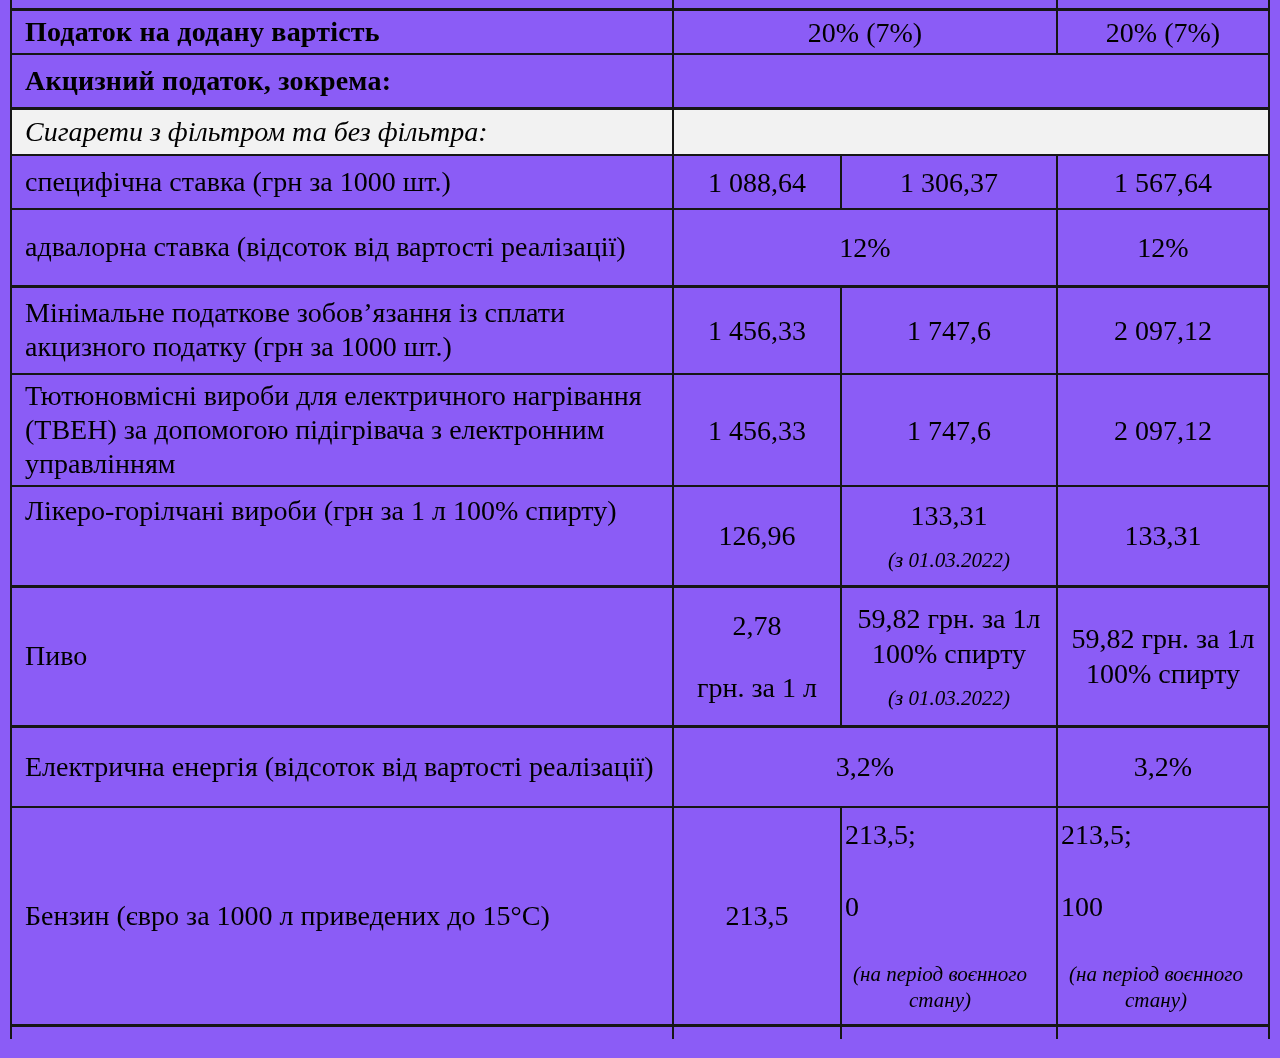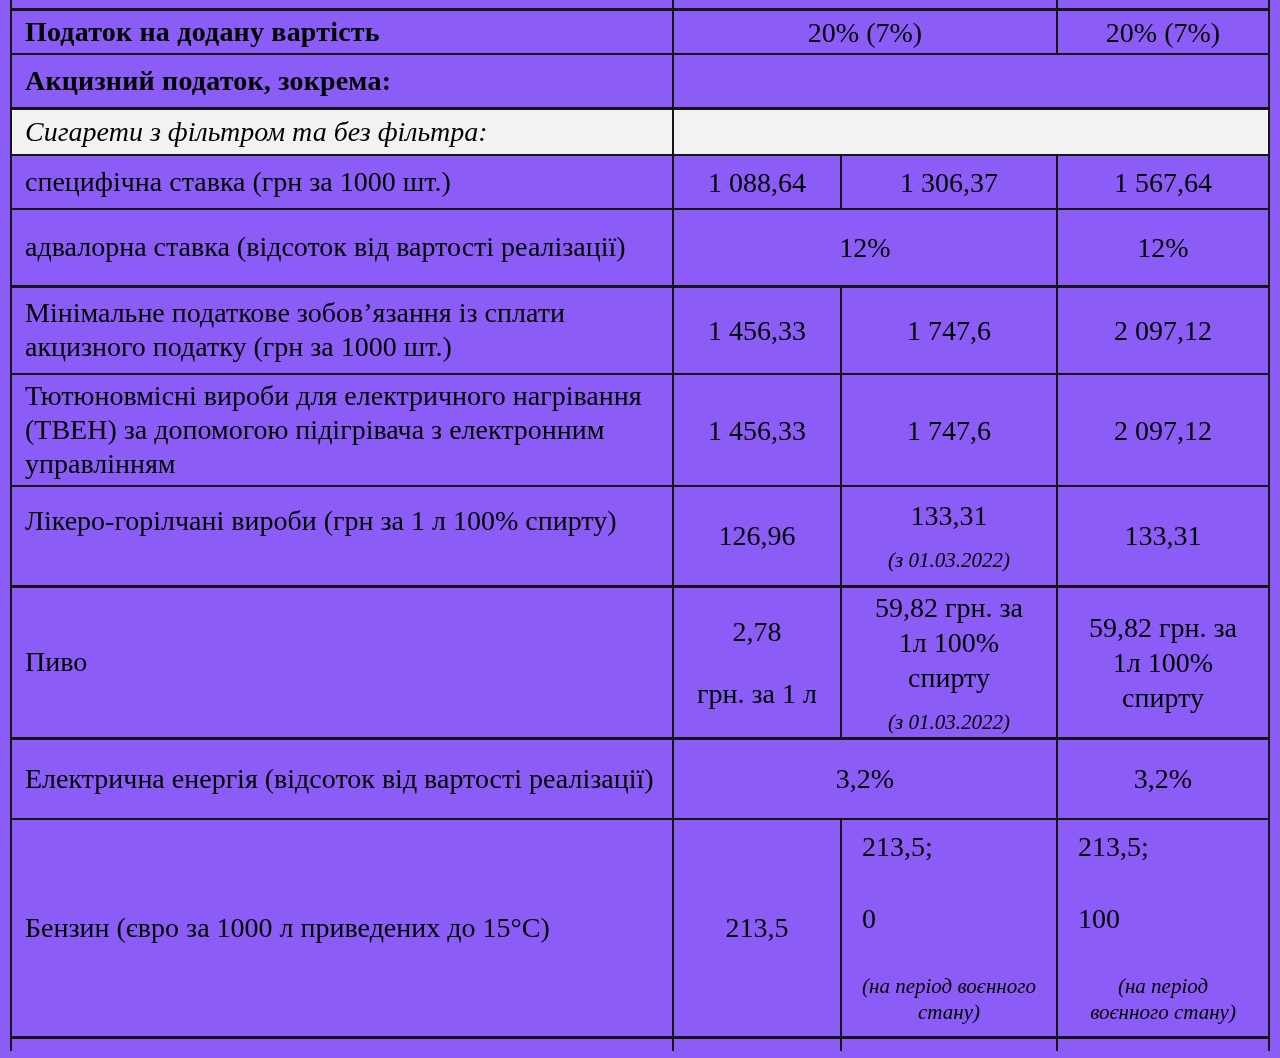--- a/index.html
+++ b/index.html
@@ -30,35 +30,35 @@
   .label-cell {
     padding: 4px 10px 4px 13px;
     font-size: 28px;
     line-height: 34px;
     text-align: left;
   }
   .value-cell {
     text-align: center;
     font-size: 28px;
     line-height: 35px;
-    padding: 2px 20px;
+    padding: 2px 3px;
   }
   .bold  { font-weight: bold; letter-spacing: 0.2px; }
   .italic { font-style: italic; }
   tr.gray td { background: #f2f2f2; }
   .note {
     font-size: 21px;
     font-style: italic;
     line-height: 26px;
     font-weight: normal;
   }
   tr.t3 > td { border-top-width: 3px; }
   tr.row-top > td { border-top: none; }
   tr.row-bottom > td { border-bottom: none; }
-  .va-top { vertical-align: top; padding-top: 17px; }
+  .va-top { vertical-align: top; padding-top: 7px; }
   .stack2 {
     display: flex; flex-direction: column;
     align-items: center; gap: 27px;
   }
   .stack3 {
     display: flex; flex-direction: column;
     justify-content: space-between; align-items: flex-start;
     height: 206px;
     padding: 4px 0 6px;
   }

